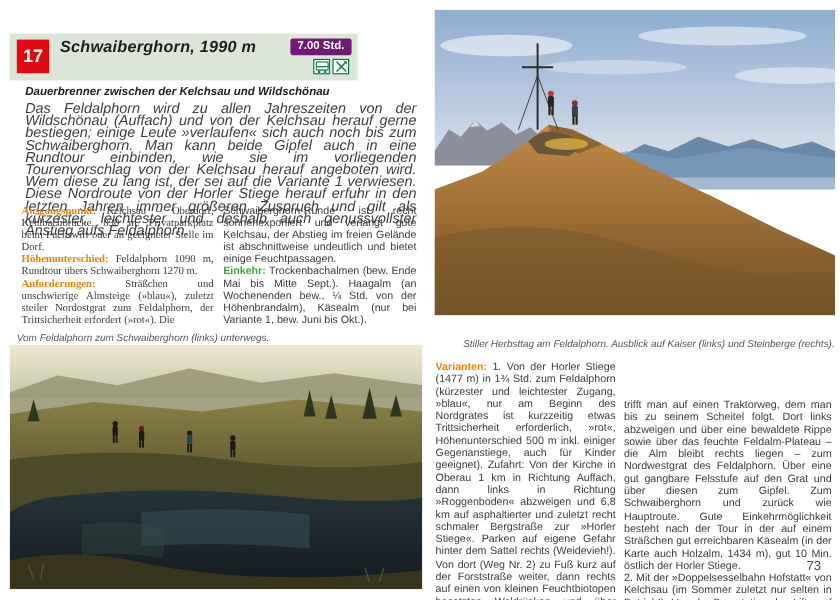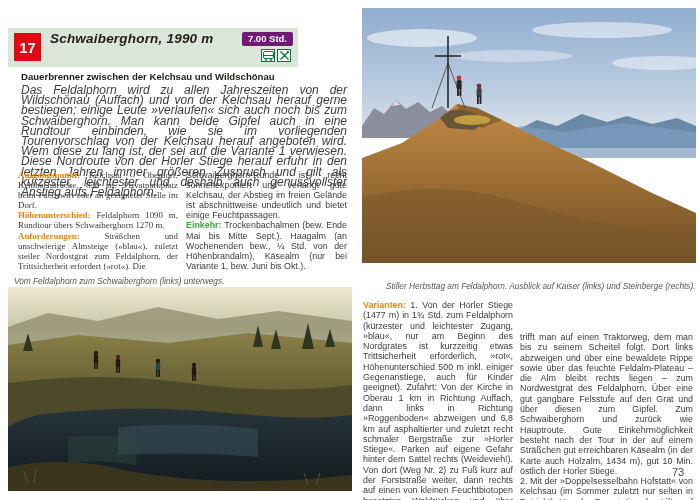--- a/index.html
+++ b/index.html
@@ -13,21 +13,21 @@
   .route-title { position:absolute; left:42px; top:3px; font-size:13.5px; font-weight:bold; font-style:italic;
                  color:#1d1d1b; line-height:16px; letter-spacing:0.2px; }
   .duration-badge { position:absolute; right:5px; top:4px; background:#701a75; color:#fff; font-weight:bold;
                     font-size:9.5px; padding:1px 6px 2px; border-radius:2px; }
   .badge-icons { position:absolute; right:7px; top:21px; display:flex; gap:2px; }
   .badge-icon { width:14px; height:13px; background:#fff; border:1px solid #007a3d; display:flex;
                 align-items:center; justify-content:center; }
 
   
   .subtitle { position:absolute; left:21px; top:71px; width:326px; font-size:9.6px; font-weight:bold;
-              color:#1d1d1b; }
+              font-style:italic; color:#1d1d1b; }
   .intro { position:absolute; left:21px; top:85px; width:326px; font-size:12px; font-style:italic;
            color:#3d3d3d; line-height:10.2px; text-align:justify; }
   .info-col { position:absolute; top:170px; font-size:8.9px; color:#3c3c3c; line-height:10.1px; text-align:justify; }
   .info-col.left { left:18px; width:160px;font-family:Liberation Serif, serif; }
   .info-col.right { left:186px; width:161px; }
   .label-orange { color:#ef8200; font-weight:bold; }
   .label-green { color:#3aaa35; font-weight:bold; }
 
   .caption { font-size:8.3px; font-style:italic; color:#575757; position:absolute; }
   .caption-left { left:14px; top:276px; width:335px; }

